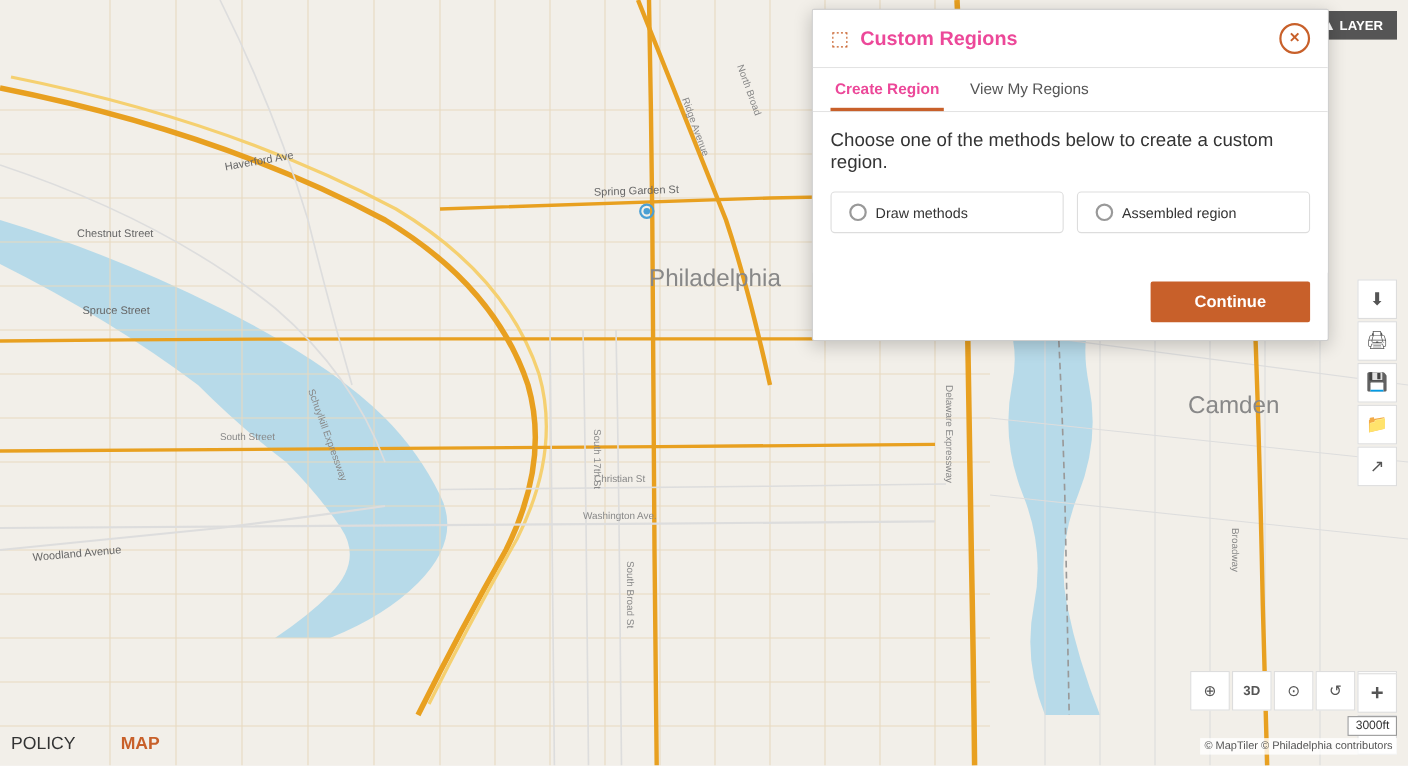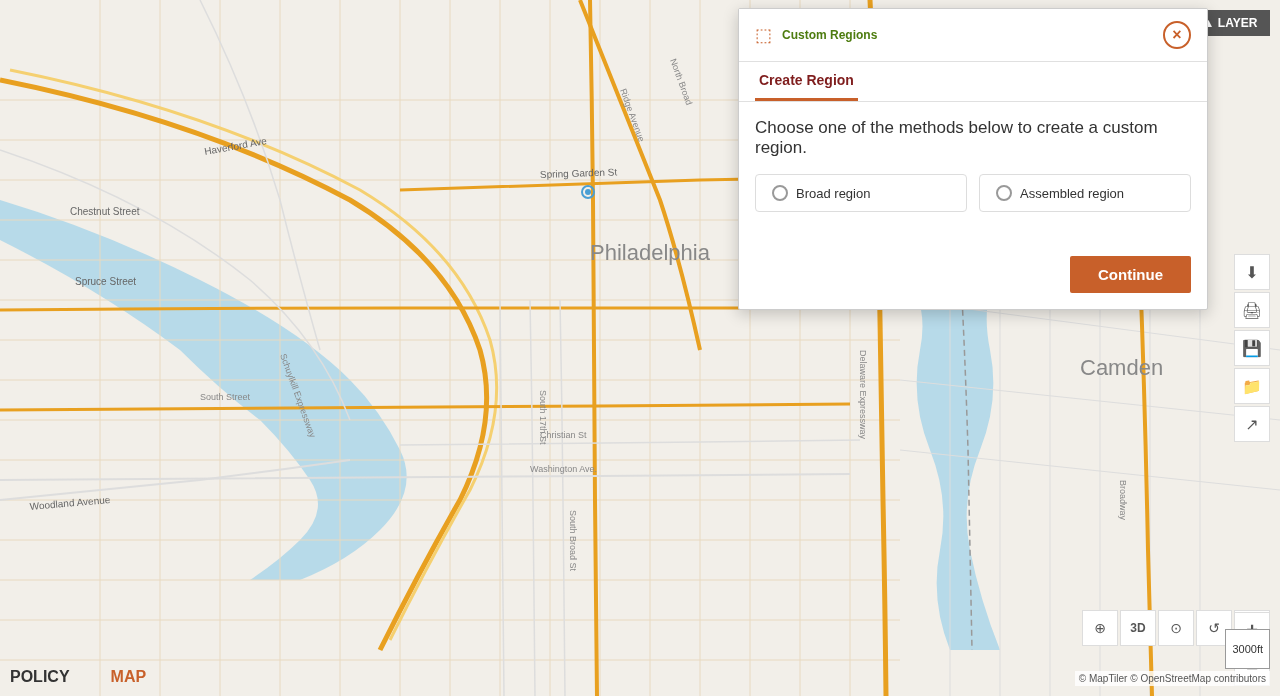--- a/index.html
+++ b/index.html
@@ -98,33 +98,33 @@
       justify-content: space-between;
       padding: 0 10px;
       z-index: 10;
     }
 
     .policymap-logo {
       display: flex;
       align-items: center;
       gap: 4px;
     }
-    .logo-policy { color: #333; font-size: 16px; font-weight: bold; }
+    .logo-policy { color: #333; font-size: 16px; font-weight: normal; }
     .logo-map { color: #c8602a; font-size: 16px; font-weight: bold; padding-left: 37px; }
 
     .scale-attribution {
       display: flex;
       flex-direction: column;
       align-items: flex-end;
       gap: 2px;
     }
     .scale-bar {
       background: white;
       border: 1px solid #999;
-      padding: 13px 6px;
+      padding: 2px 6px;
       font-size: 11px;
       color: #333;
     }
     .attribution {
       font-size: 10px;
       color: #555;
       background: rgba(255,255,255,0.8);
       padding: 2px 4px;
     }
 
@@ -174,23 +174,23 @@
     .dialog-title-row {
       display: flex;
       align-items: center;
       gap: 10px;
     }
     .dialog-title-icon {
       color: #c8602a;
       font-size: 18px;
     }
     .dialog-title-text {
-      font-size: 12px;
+      font-size: 18px;
       font-weight: 600;
-      color: #4d7c0f;
+      color: #ec4899;
     }
     .dialog-close {
       width: 28px;
       height: 28px;
       border-radius: 50%;
       border: 2px solid #c8602a;
       background: white;
       color: #c8602a;
       font-size: 16px;
       cursor: pointer;
@@ -210,21 +210,21 @@
     }
     .tab-item {
       padding: 10px 4px;
       margin-right: 20px;
       font-size: 14px;
       cursor: pointer;
       color: #555;
       border-bottom: 3px solid transparent;
     }
     .tab-item.active {
-      color: #7f1d1d;
+      color: #ec4899;
       border-bottom: 3px solid #c8602a;
       font-weight: 600;
     }
 
     
     .dialog-body {
       padding: 16px;
       background: white;
     }
     .dialog-instruction {
@@ -266,21 +266,21 @@
     
     .dialog-footer {
       display: flex;
       justify-content: flex-end;
       padding: 8px 16px 16px;
     }
     .continue-btn {
       background: #c8602a;
       color: white;
       border: none;
-      padding: 10px 28px;
+      padding: 10px 40px;
       font-size: 15px;
       font-weight: 600;
       cursor: pointer;
       border-radius: 2px;
     }
   </style>
 </head>
 <body>
 
 <div id="map-bg">
@@ -437,45 +437,46 @@
   <div class="zoom-btn">−</div>
 </div>
 
 <div class="bottom-row">
   <div class="policymap-logo">
     <span class="logo-policy">POLICY</span>
     <span class="logo-map">MAP</span>
   </div>
   <div class="scale-attribution">
     <div class="scale-bar">3000ft</div>
-    <div class="attribution">© MapTiler © OpenStreetMap contributors</div>
+    <div class="attribution">© MapTiler © Philadelphia contributors</div>
   </div>
 </div>
 
 <div class="dialog-overlay">
 
   <div class="dialog-header">
     <div class="dialog-title-row">
       <span class="dialog-title-icon">⬚</span>
       <span class="dialog-title-text">Custom Regions</span>
     </div>
     <button class="dialog-close">×</button>
   </div>
 
   <div class="dialog-tabs">
     <div class="tab-item active">Create Region</div>
+    <div class="tab-item">View My Regions</div>
   </div>
 
   <div class="dialog-body">
     <p class="dialog-instruction">Choose one of the methods below to create a custom region.</p>
 
     <div class="radio-options">
       <div class="radio-option">
         <div class="radio-circle"></div>
-        <span>Broad region</span>
+        <span>Draw methods</span>
       </div>
       <div class="radio-option">
         <div class="radio-circle"></div>
         <span>Assembled region</span>
       </div>
     </div>
   </div>
 
   <div class="dialog-footer">
     <button class="continue-btn">Continue</button>

